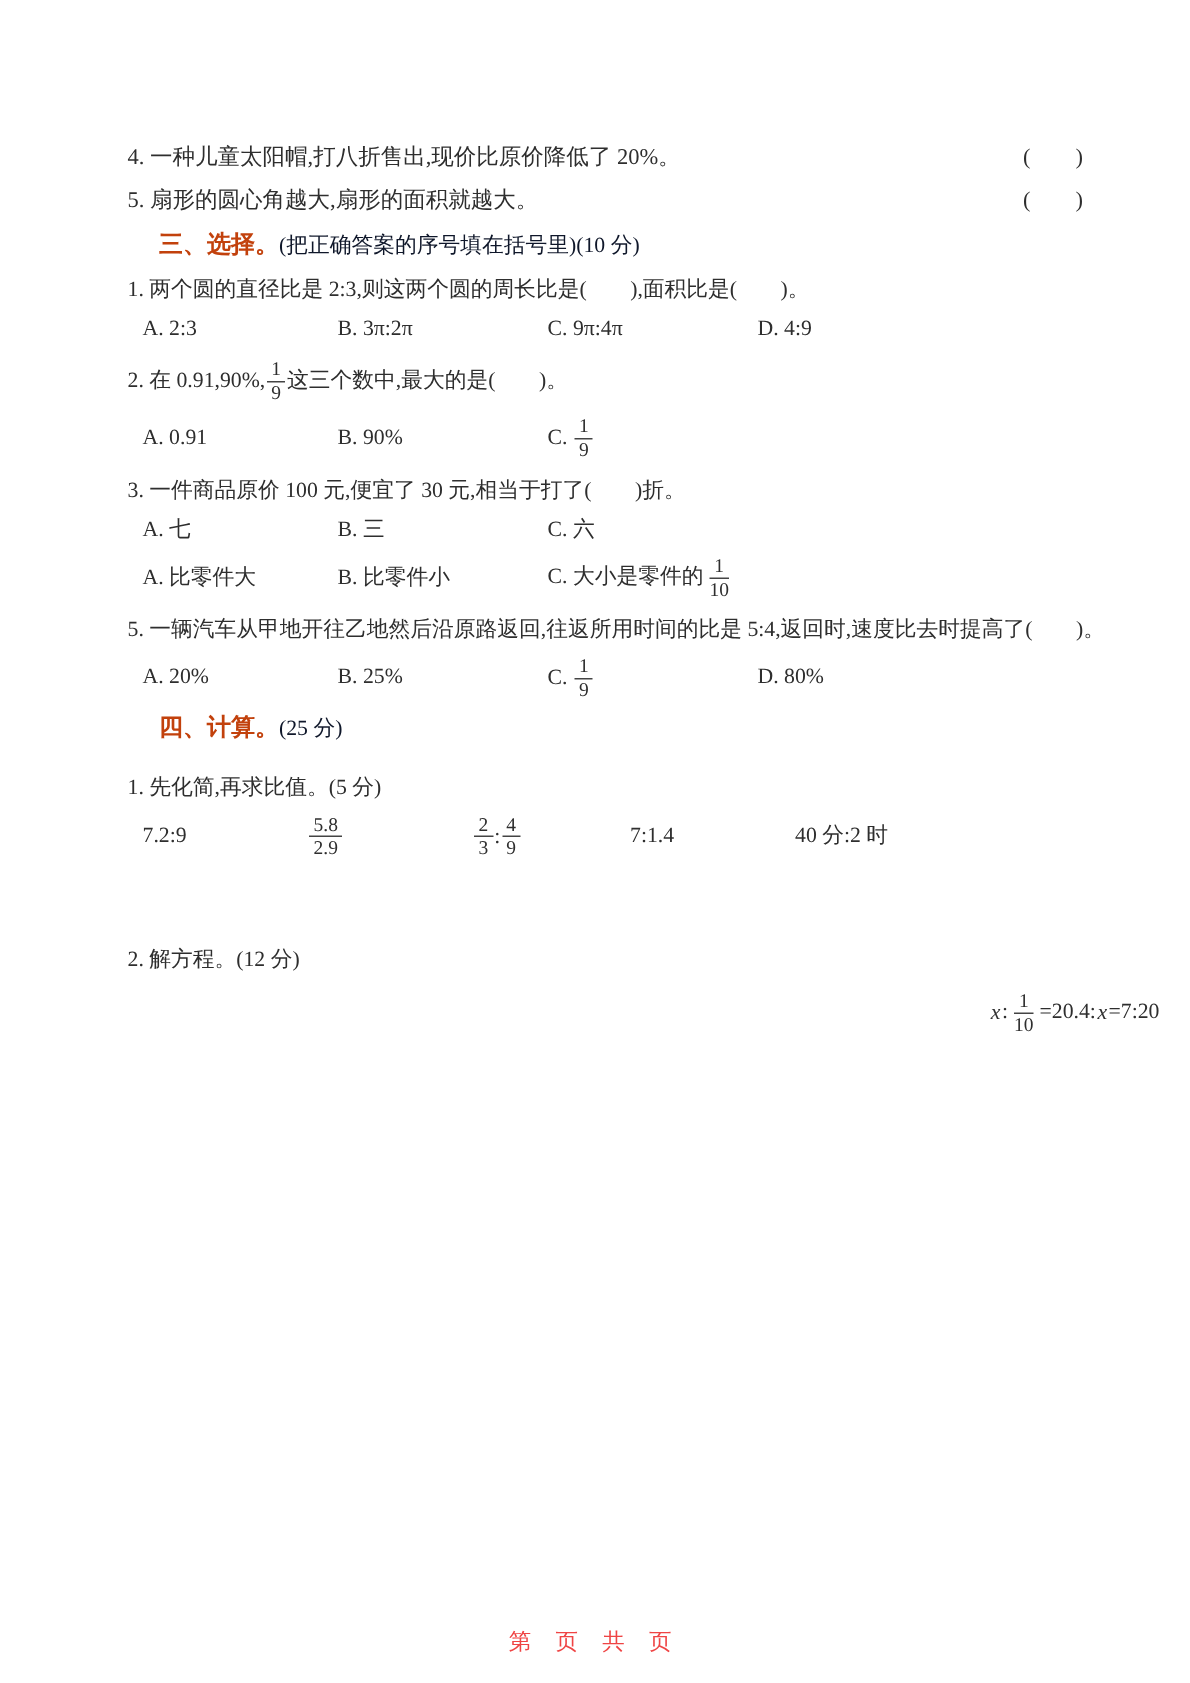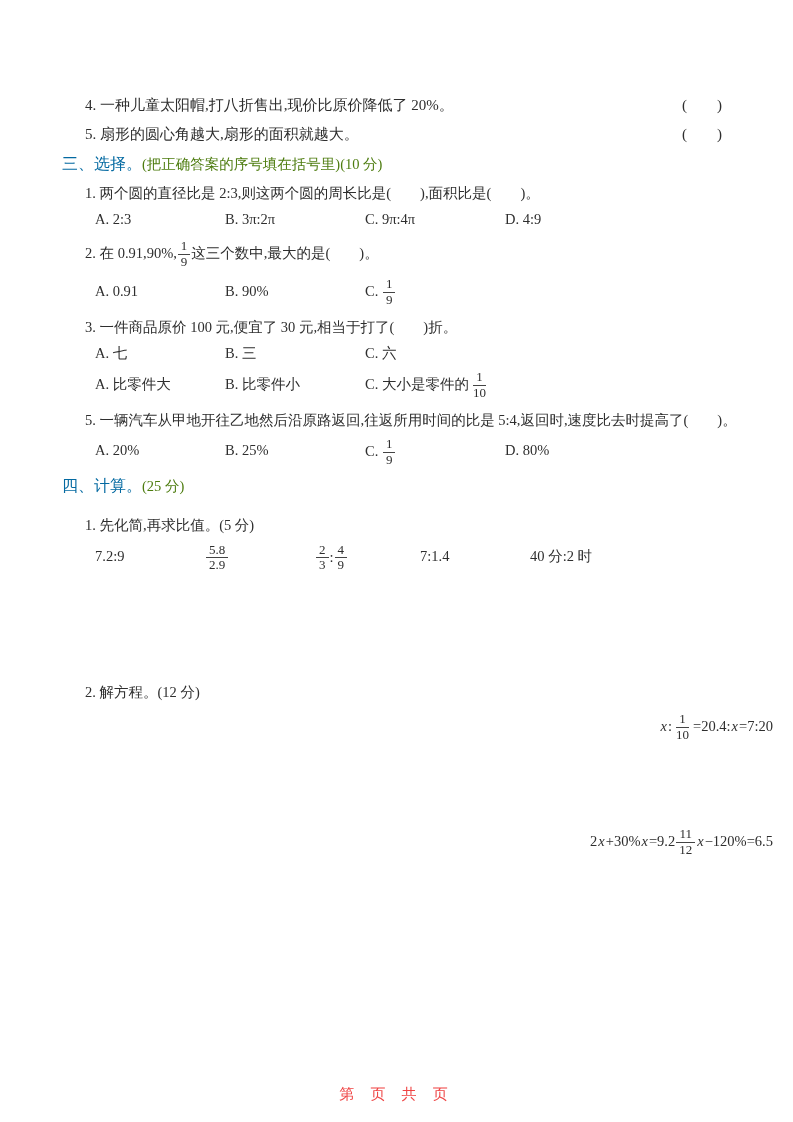--- a/index.html
+++ b/index.html
@@ -5,37 +5,37 @@
   * { margin:0; padding:0; box-sizing:border-box; }
   html,body { background:#ffffff; }
   .page {
     width:793px; height:1122px; background:#ffffff; position:relative;
     font-family:"Liberation Serif","DejaVu Serif",serif;
     color:#2e2e2e; padding:96px 20px 0 62px; overflow:hidden;
   }
   .judge-row { display:flex; justify-content:space-between; width:660px;
     padding-left:23px; margin-bottom:10px; font-size:15px; line-height:19px; white-space:nowrap; }
   .sec-head { margin-top:8px; font-size:16px; line-height:20px; white-space:nowrap; }
-  .sec-title { font-weight:normal; font-family:"Liberation Sans","DejaVu Sans",sans-serif; color:#0369a1; }
-  .sec-note { font-size:14.5px; color:#4d7c0f; }
+  .sec-title { font-weight:bold; font-family:"Liberation Sans","DejaVu Sans",sans-serif; color:#c2410c;margin-left:44px; }
+  .sec-note { font-size:14.5px; color:#0f172a; }
   .q-stem { margin-top:10px; padding-left:23px; font-size:14.5px; line-height:19px; white-space:nowrap; }
   .q-opts { margin-top:7px; padding-left:33px; font-size:14.5px; line-height:19px; white-space:nowrap; }
   .opt { display:inline-block; width:130px; }
   .opt:nth-child(2) { width:140px; }
   .opt:nth-child(3) { width:140px; }
   .opt:last-child { width:auto; }
   .calc-sub { margin-top:20px; padding-left:23px; font-size:14.5px; line-height:19px; }
   .expr-row { margin-top:8px; padding-left:33px; font-size:14.5px; line-height:19px; white-space:nowrap; }
   .expr { display:inline-block; }
   .expr:nth-child(1) { width:110px; }
   .expr:nth-child(2) { width:110px;text-decoration:underline; }
   .expr:nth-child(3) { width:105px; }
   .expr:nth-child(4) { width:110px; }
   .expr:last-child { width:auto;text-align:center; }
-  .eq-title { margin-top:110px; padding-left:23px; font-size:14.5px; line-height:19px; }
+  .eq-title { margin-top:58px; padding-left:23px; font-size:14.5px; line-height:19px; }
   .eq-row { margin-top:10px; padding-left:30px; font-size:14.5px; line-height:19px; white-space:nowrap;text-align:right; }
   .eq-row2 { margin-top:84px; }
   .eq:first-child { display:inline-block; width:268px; }
   .frac { display:inline-flex; flex-direction:column; align-items:center;
     vertical-align:middle; line-height:1.15; font-size:13px; margin:0 1px; }
   .frac .num { padding:0 3px; border-bottom:1px solid #444; }
   .frac .den { padding:0 3px; }
   .var { font-style:italic; padding:0 1px; }
   .footer { position:absolute; left:0; right:0; bottom:18px; text-align:center;
     font-family:"Liberation Sans","DejaVu Sans",sans-serif; font-size:15px;
@@ -100,20 +100,16 @@
           <span class="num">4</span>
           <span class="den">9</span>
         </span></span><span class="expr">7:1.4</span><span class="expr">40 分:2 时</span></div>
 
   <div class="eq-title">2. 解方程。(12 分)</div>
   <div id="eq-rows">
       <div class="eq-row"><span class="eq"><span class="var">x</span>:<span class="frac">
             <span class="num">1</span>
             <span class="den">10</span>
           </span>=2</span><span class="eq">0.4:<span class="var">x</span>=7:20</span></div>
-      <div class="eq-row eq-row2"><span class="eq">2<span class="var">x</span>+30%<span class="var">x</span>=9.2</span><span class="eq"><span class="frac">
-            <span class="num">11</span>
-            <span class="den">12</span>
-          </span><span class="var">x</span>−120%=6.5</span></div>
     </div>
 
   <div class="footer">第 页 共 页</div>
 </div>
 
 </body></html>

